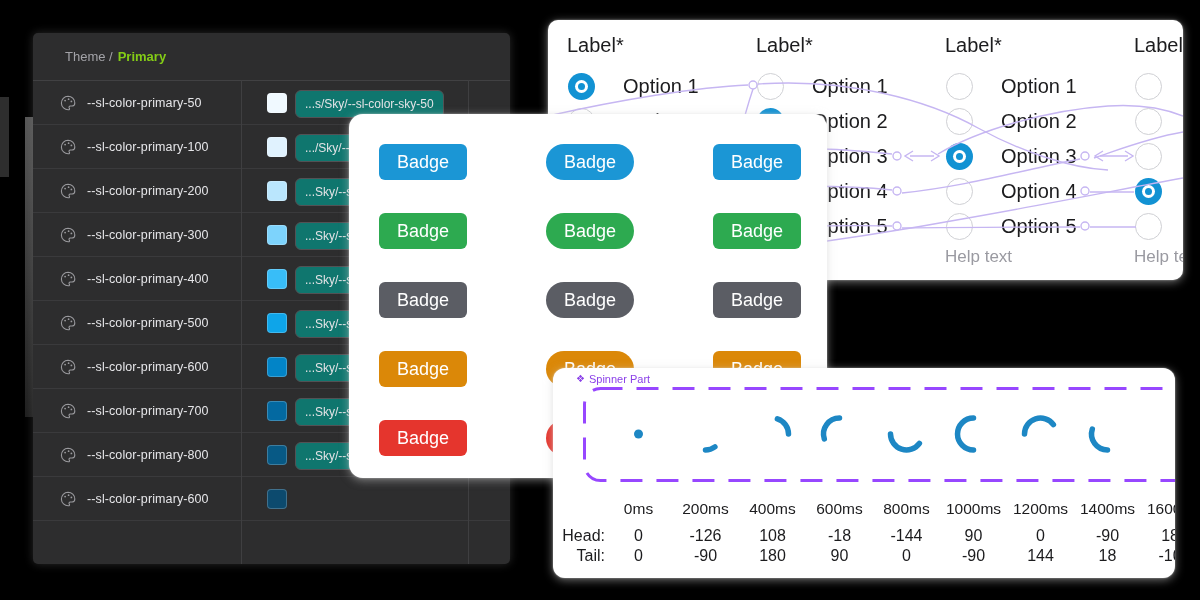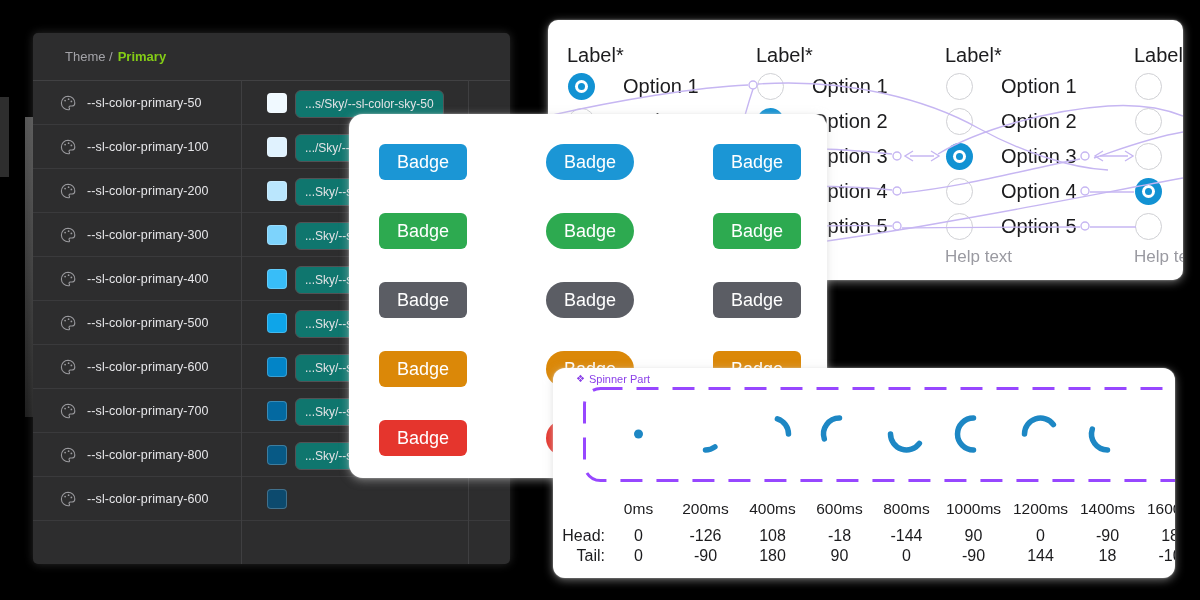--- a/index.html
+++ b/index.html
@@ -32,21 +32,21 @@
         font-size:12px;color:#e3e3e6;white-space:nowrap;}
 
   
   .white-panel{position:absolute;background:#fff;
                box-shadow:0 2px 10px rgba(205,205,205,.55),0 0 2px rgba(235,235,235,.6);}
 
   
   .radio-panel{left:548px;top:20px;width:635px;height:260px;border-radius:10px;
                overflow:hidden;z-index:2;}
   .rgroup{position:absolute;top:0;width:200px;height:260px;}
-  .rlabel{position:absolute;left:0;top:24px;font-size:20px;color:#1c1c1e;}
+  .rlabel{position:absolute;left:0;top:14px;font-size:20px;color:#1c1c1e;}
   .opt{position:absolute;left:1px;height:27px;display:flex;align-items:center;gap:28px;}
   .radio{width:27px;height:27px;border-radius:50%;box-sizing:border-box;
          background:#fff;border:1.5px solid #cfd0d4;flex:0 0 auto;}
   .radio.sel{border:none;background:#1292d3;display:flex;align-items:center;justify-content:center;}
   .radio.sel .ring{width:13px;height:13px;border-radius:50%;background:#fff;
                    display:flex;align-items:center;justify-content:center;}
   .radio.sel .core{width:7px;height:7px;border-radius:50%;background:#1292d3;}
   .opt-text{font-size:20px;color:#1c1c1e;white-space:nowrap;}
   .rhelp{position:absolute;left:0;top:227px;font-size:17px;color:#9a9aa1;white-space:nowrap;}
   .connectors{position:absolute;left:0;top:0;pointer-events:none;}

